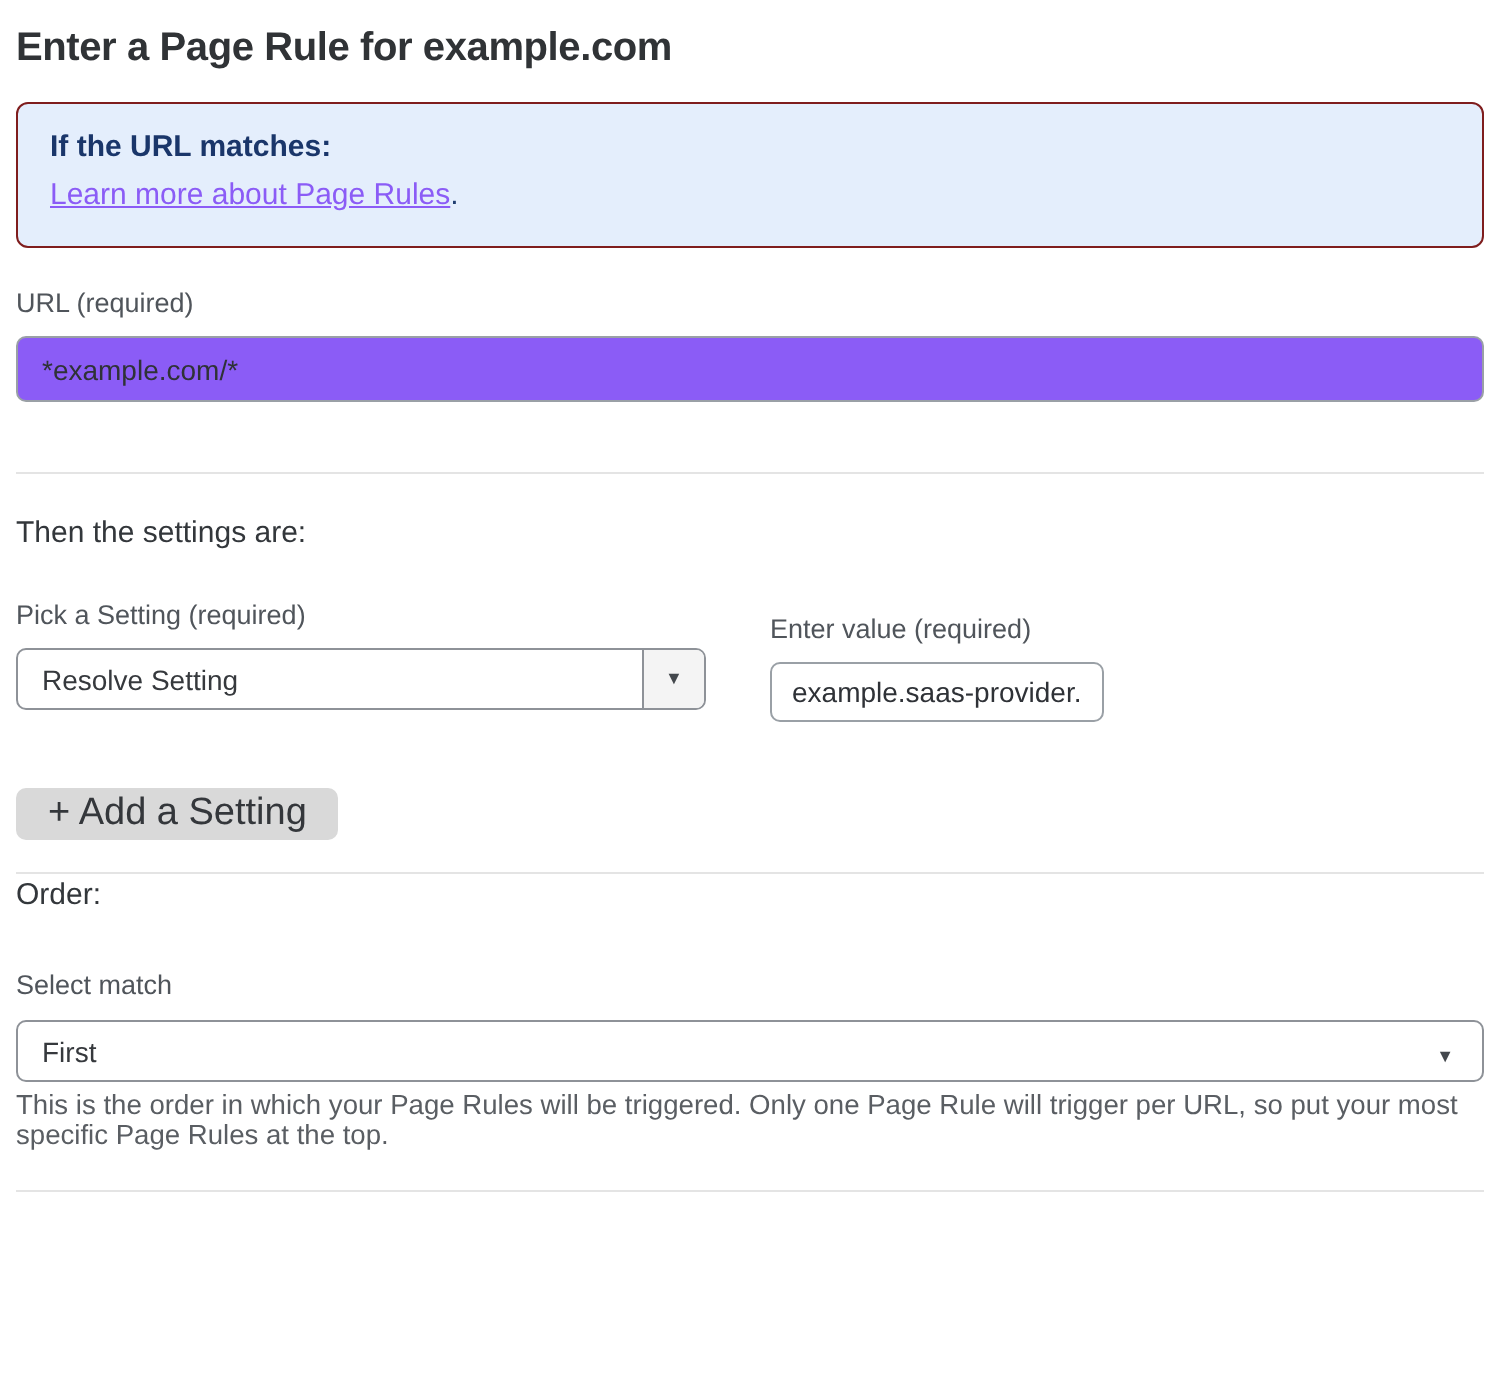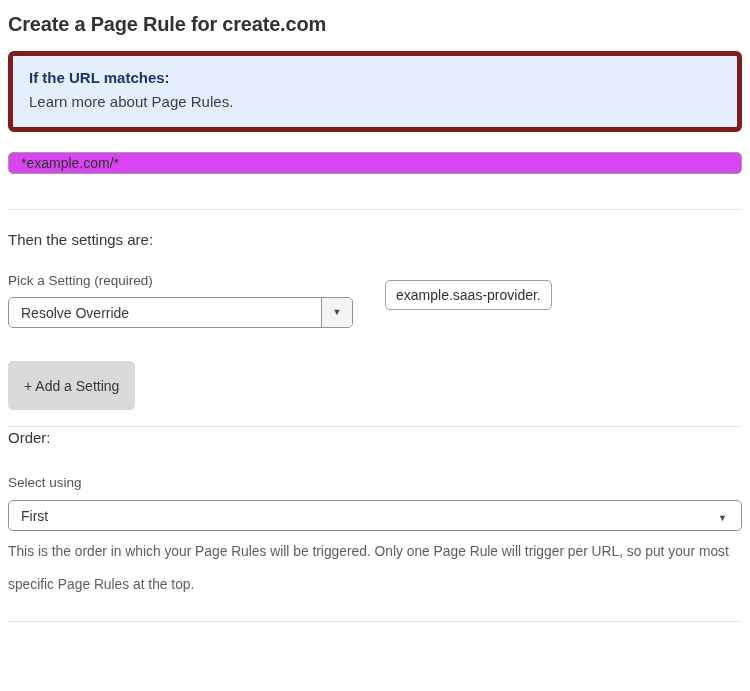--- a/index.html
+++ b/index.html
@@ -15,44 +15,45 @@
   .page-title {
     font-size: 20px;
     font-weight: 700;
     color: #303336;
     letter-spacing: -0.2px;
     margin: 13px 0 15px;
   }
 
   .info-box {
     background: #e4eefc;
-    border: 5px solid #7f1d1d;
+    border: 1px solid #7f1d1d;
     border-radius: 6px;
     padding: 10px 16px 13px;
     font-size: 15px;
     line-height: 24px;
     color: #1f3d70;
     margin-bottom: 20px;
   }
   .info-box .info-heading { font-weight: 700; color: #1a366a; }
   .info-box a.info-link {
-    color: #404040;
+    color: #8b5cf6;
+    text-decoration: underline;
     cursor: pointer;
   }
 
   .field-label {
     font-size: 13.5px;
     color: #50555b;
     margin-bottom: 9px;
   }
 
   .url-input {
     width: 100%;
-    height: 22px;
-    background: #d946ef;
+    height: 33px;
+    background: #8b5cf6;
     border: 1px solid #9aa0a6;
     border-radius: 5px;
     padding: 0 12px;
     font-family: "Liberation Sans", sans-serif;
     font-size: 14px;
     color: #2f3237;
     outline: none;
   }
 
   .divider {
@@ -121,87 +122,89 @@
     font-family: "Liberation Sans", sans-serif;
     font-size: 14px;
     color: #2f3237;
     outline: none;
   }
 
   .btn {
     display: inline-flex;
     align-items: center;
     justify-content: center;
-    height: 49px;
+    height: 26px;
     padding: 0 16px;
     border: none;
     border-radius: 5px;
     font-family: "Liberation Sans", sans-serif;
-    font-size: 14px;
+    font-size: 19px;
     color: #34373b;
     background: #d9d9d9;
     cursor: pointer;
     white-space: nowrap;
   }
   .add-setting-btn { margin-top: 33px; }
 
   .order-select { margin-top: 10px; }
   .order-select .select-value { padding: 0 12px; }
   .order-select .plain-arrow { padding: 0 14px; }
 
   .order-label { margin-top: 29px; margin-bottom: 0; }
 
   .help-text {
     margin-top: 4px;
     font-size: 13.8px;
-    line-height: 33px;
+    line-height: 15px;
     color: #5a5e63;
     max-width: 730px;
   }
 </style>
 </head>
 <body>
 
 <div class="container">
 
-  <h1 class="page-title">Create a Page Rule for create.com</h1>
+  <h1 class="page-title">Enter a Page Rule for example.com</h1>
 
   <div class="info-box">
     <div class="info-heading">If the URL matches:</div>
     <div><a class="info-link">Learn more about Page Rules</a><span>.</span></div>
   </div>
 
+  <div class="field-label">URL (required)</div>
   <input class="url-input" type="text" value="*example.com/*" style="">
 
   <hr class="divider divider-1">
 
   <h2 class="section-heading settings-heading">Then the settings are:</h2>
 
   <div class="settings-row">
     <div class="setting-col">
       <div class="field-label">Pick a Setting (required)</div>
       <div class="select-box setting-select">
-        <span class="select-value">Resolve Override</span>
+        <span class="select-value">Resolve Setting</span>
         <span class="select-arrow-seg">
           <span class="arrow-glyph">▼</span>
         </span>
       </div>
     </div>
     <div class="value-col">
+      <div class="field-label">Enter value (required)</div>
       <input class="value-input" type="text" value="example.saas-provider.c" style="">
     </div>
   </div>
 
   <button class="btn add-setting-btn">+ Add a Setting</button>
 
   <hr class="divider divider-2">
 
   <h2 class="section-heading order-heading">Order:</h2>
 
-  <div class="field-label order-label">Select using</div>
+  <div class="field-label order-label">Select match</div>
   <div class="select-box order-select">
     <span class="select-value">First</span>
     <span class="plain-arrow">
       <span class="arrow-glyph">▼</span>
     </span>
   </div>
   <div class="help-text">This is the order in which your Page Rules will be triggered. Only one Page Rule will trigger per URL, so put your most specific Page Rules at the top.</div>
 
   <hr class="divider divider-3">
 

